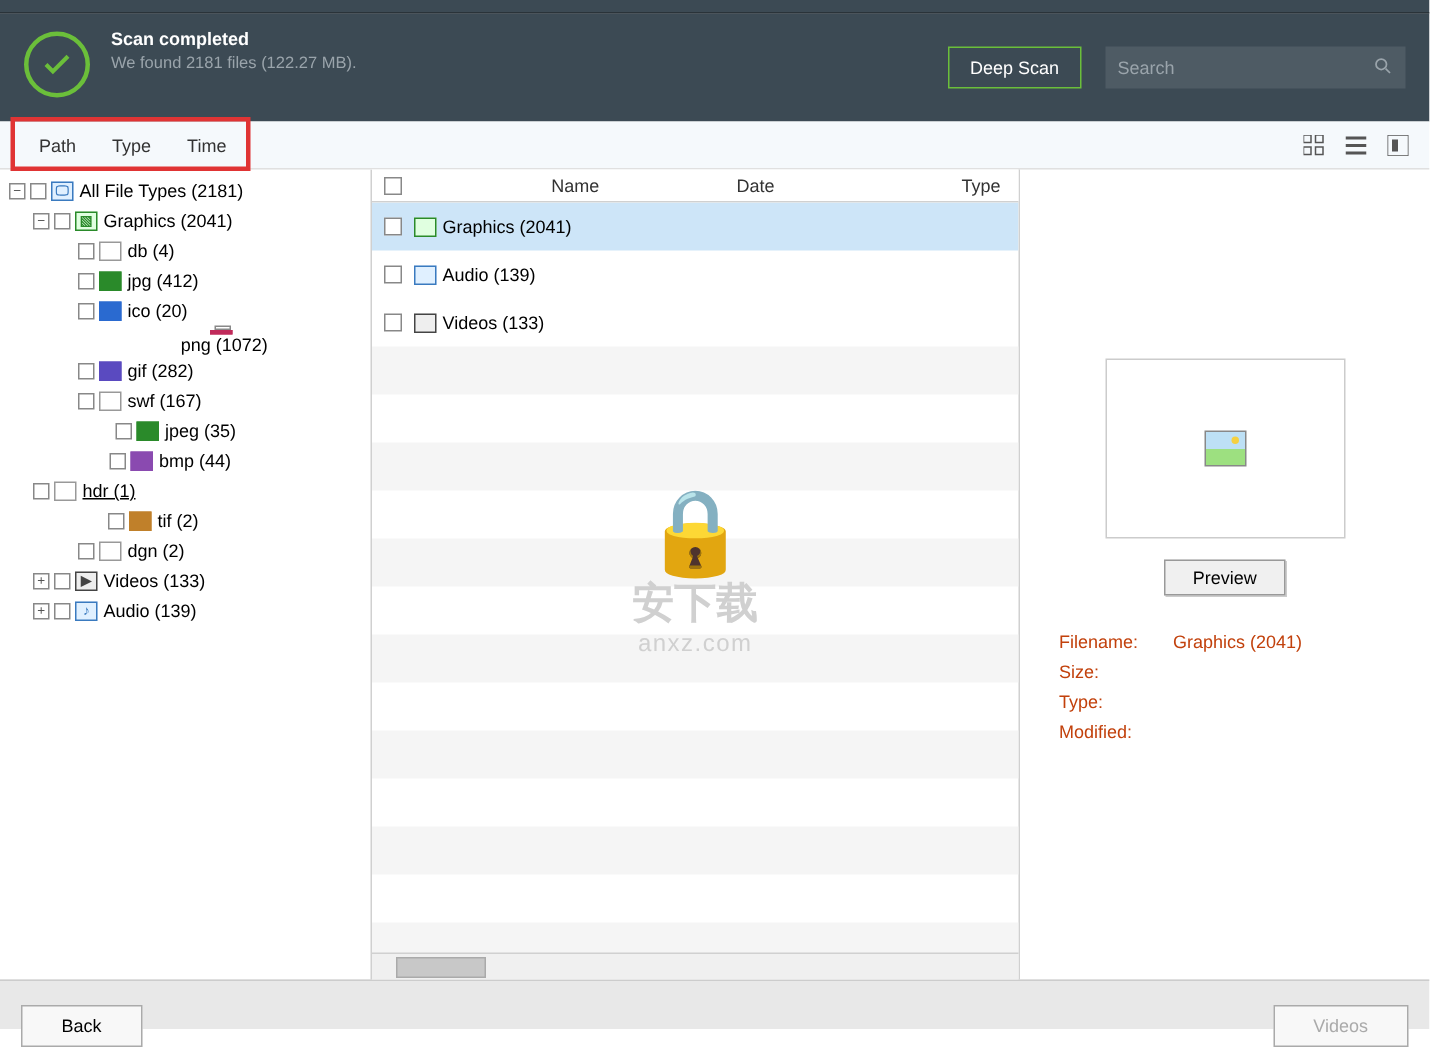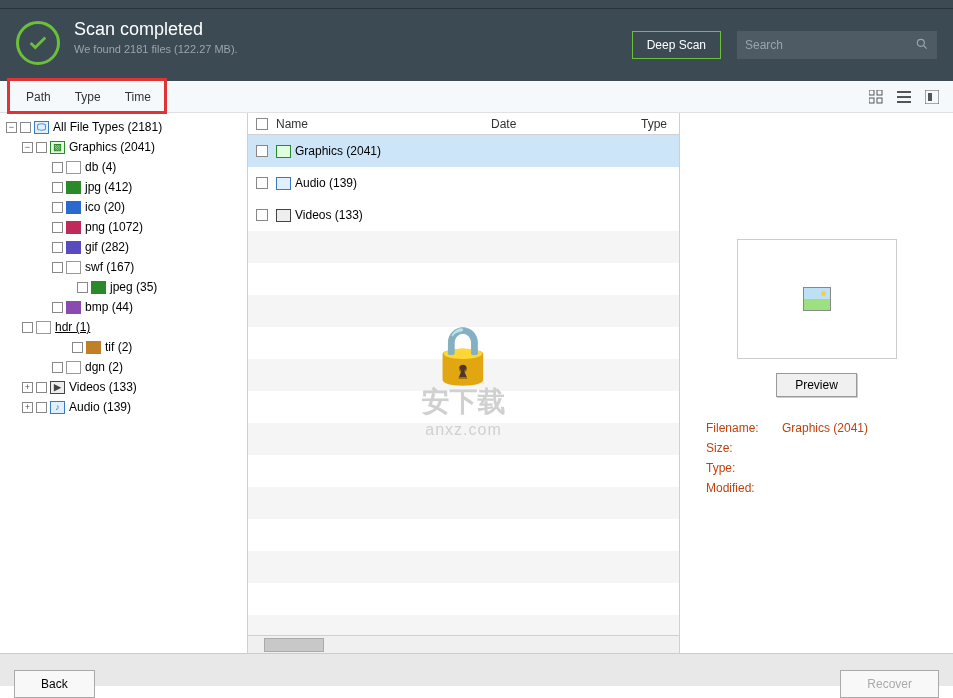--- a/index.html
+++ b/index.html
@@ -4,21 +4,21 @@
 <style>
 * { margin:0; padding:0; box-sizing:border-box; font-family:Arial,sans-serif; font-size:12px; }
 body { width:953px; height:698px; background:#fff; overflow:hidden; position:relative; }
 
 .topbar { height:9px; background:#3c4a54; border-bottom:1px solid #2a3339; position:relative; }
 
 .header { height:72px; background:#3c4a54; display:flex; align-items:flex-start; padding:10px 16px 8px 16px; color:#fff; }
 .check-circle { width:44px; height:44px; border:3px solid #6bbf3a; border-radius:50%; display:flex; align-items:center; justify-content:center; margin-right:14px; margin-top:2px; flex-shrink:0; }
 .check-circle svg { width:22px; height:22px; }
 .header-text { flex:1; }
-.header-title { font-size:18px; font-weight:normal; margin-bottom:2px; }
+.header-title { font-size:12px; font-weight:bold; margin-bottom:2px; }
 .header-sub { font-size:11px; color:#9aa4ab; line-height:1.4; }
 .deep-scan-btn { border:1px solid #6bbf3a; color:#fff; background:transparent; padding:6px 14px; font-size:12px; cursor:pointer; margin-top:12px; margin-right:16px; }
 .search-box { background:#4e5b64; width:200px; height:28px; display:flex; align-items:center; padding:0 8px; margin-top:12px; }
 .search-box input { flex:1; background:transparent; border:none; color:#f0abfc; font-size:12px; outline:none; }
 .search-box input::placeholder { color:#9aa4ab; }
 .search-icon { color:#9aa4ab; }
 
 .tabs-row { height:32px; background:#f5f9fc; border-bottom:1px solid #e0e0e0; display:flex; align-items:center; padding:0 14px; position:relative; }
 .tabs-highlight { position:absolute; left:7px; top:-3px; width:160px; height:36px; border:3px solid #e03434; pointer-events:none; }
 .tab { padding:0 12px; color:#333; cursor:pointer; }
@@ -41,21 +41,21 @@
 .ic-gif { border-color:#5a4ac0; color:#fff; background:#5a4ac0; font-size:7px; }
 .ic-bmp { border-color:#8a4ab0; color:#fff; background:#8a4ab0; font-size:7px; }
 .ic-tif { border-color:#c0802a; color:#fff; background:#c0802a; font-size:7px; }
 .ic-video { border-color:#444; color:#444; background:#eee; }
 .ic-audio { border-color:#3a7abf; color:#3a7abf; background:#e0f0ff; }
 
 .list { width:432px; border-right:1px solid #d0d0d0; display:flex; flex-direction:column; position:relative; }
 .list-header { height:22px; display:flex; align-items:center; border-bottom:1px solid #d0d0d0; background:#fff; }
 .lh-chk { width:24px; padding-left:8px; }
 .lh-chk-box { width:12px; height:12px; border:1px solid #888; }
-.lh-name { flex:1; padding-left:4px; color:#333; }
+.lh-name { flex:1; padding-left:4px; color:#333;text-align:center; }
 .lh-date { width:150px; color:#333; }
 .lh-type { width:38px; color:#333; }
 .list-body { flex:1; overflow:hidden; }
 .list-row { height:32px; display:flex; align-items:center; padding-left:8px; }
 .list-row.selected { background:#cde5f8; }
 .list-row.alt { background:#f5f5f5; }
 .lr-chk { width:12px; height:12px; border:1px solid #888; margin-right:8px; background:#fff; }
 .list-scroll-h { height:18px; background:#f0f0f0; border-top:1px solid #d0d0d0; position:relative; }
 .scroll-thumb { position:absolute; left:16px; top:2px; height:14px; width:60px; background:#c8c8c8; border:1px solid #aaa; }
 
@@ -151,41 +151,41 @@
         <div class="tree-row" style="padding-left: 52px;">
           <span class="tree-chk"></span>
           <span class="tree-icon ic-jpg"></span>
           <span>jpg (412)</span>
         </div>
         <div class="tree-row" style="padding-left: 52px;">
           <span class="tree-chk"></span>
           <span class="tree-icon ic-ico"></span>
           <span>ico (20)</span>
         </div>
-        <div class="tree-row" style="padding-left: 52px;">
+        <div class="tree-row" style="padding-left: 52px; flex-direction: column;">
           <span class="tree-chk"></span>
           <span class="tree-icon ic-png"></span>
           <span>png (1072)</span>
         </div>
         <div class="tree-row" style="padding-left: 52px;">
           <span class="tree-chk"></span>
           <span class="tree-icon ic-gif"></span>
           <span>gif (282)</span>
         </div>
         <div class="tree-row" style="padding-left: 52px;">
           <span class="tree-chk"></span>
           <span class="tree-icon ic-file"></span>
           <span>swf (167)</span>
         </div>
         <div class="tree-row" style="padding-left: 77px;">
           <span class="tree-chk"></span>
           <span class="tree-icon ic-jpg"></span>
           <span>jpeg (35)</span>
         </div>
-        <div class="tree-row" style="padding-left: 52px;">
+        <div class="tree-row" style="padding-left: 73px;">
           <span class="tree-chk"></span>
           <span class="tree-icon ic-bmp"></span>
           <span>bmp (44)</span>
         </div>
         <div class="tree-row" style="padding-left: 22px; text-decoration: underline;">
           <span class="tree-chk"></span>
           <span class="tree-icon ic-file"></span>
           <span>hdr (1)</span>
         </div>
         <div class="tree-row" style="padding-left: 72px;">
@@ -286,14 +286,14 @@
             <td></td>
           </tr>
     </tbody>
       </table>
   </div>
 </div>
 
 <div class="footer">
   <button class="footer-btn">Back</button>
   <div class="spacer"></div>
-  <button class="footer-btn disabled">Recover</button>
+  <button class="footer-btn disabled">Videos</button>
 </div>
 
 </body></html>

